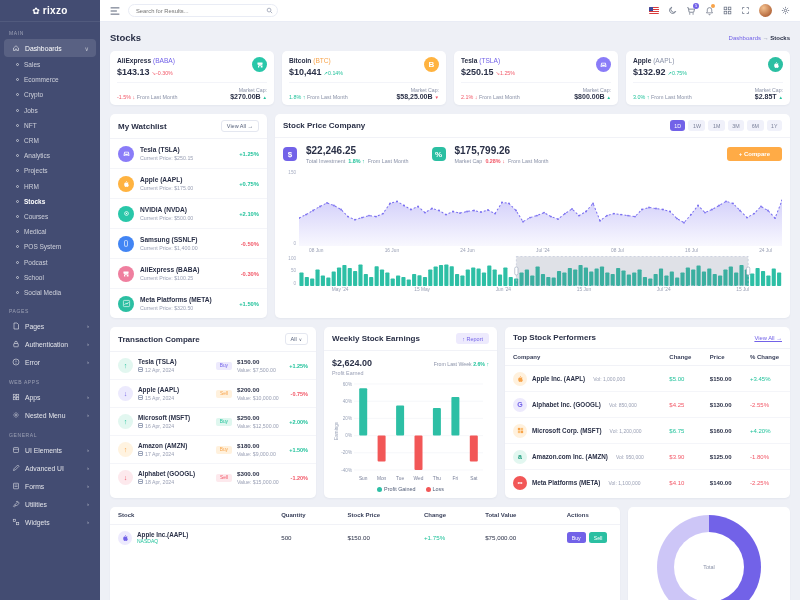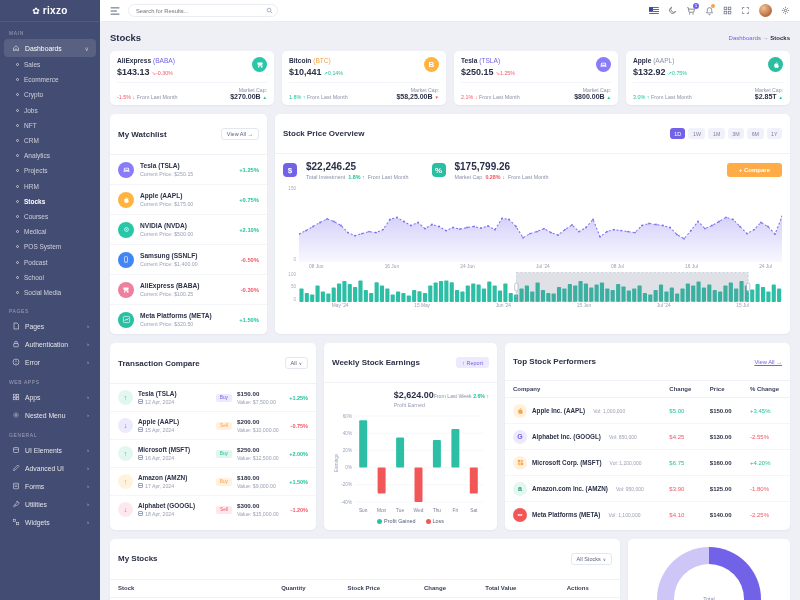--- a/index.html
+++ b/index.html
@@ -50,21 +50,21 @@
   .sc-chg{font-size:5.3px;font-weight:normal;margin-left:2px}
   .sc-ic{width:15px;height:15px;border-radius:50%;color:#fff;display:flex;align-items:center;justify-content:center;font-size:8px;font-weight:bold}
   .sc-bottom{display:flex;justify-content:space-between;align-items:flex-end;border-top:1px solid #f3f4f9;margin-top:5px;padding-top:4px}
   .sc-month{font-size:5.4px;color:#8a92a8}
   .sc-cap-l{font-size:5.2px;color:#8a92a8;text-align:right}
   .sc-cap{font-size:7px;font-weight:bold;text-align:right}
   
   .row2{display:flex;gap:8px;margin-bottom:9px}
   .row3{display:flex;gap:8px;margin-bottom:9px}
   .row4{display:flex;gap:8px}
-  .card-h{display:flex;align-items:center;justify-content:space-between;padding:14px 8px;border-bottom:1px solid #f1f2f7}
+  .card-h{display:flex;align-items:center;justify-content:space-between;padding:6px 8px;border-bottom:1px solid #f1f2f7}
   .card-t{font-size:8px;font-weight:bold}
   .view-all{font-size:5.5px;color:#55607a;border:1px solid #e4e7f0;border-radius:3px;padding:2px 5px;background:#fff;cursor:pointer}
   .link-va{font-size:5.8px;color:#7262e8;text-decoration:underline;cursor:pointer}
   
   .wl{width:157px;min-width:157px}
   .wl-item{display:flex;align-items:center;gap:6px;padding:6.5px 8px;border-bottom:1px solid #f4f5f9}
   .wl-item:last-child{border-bottom:none}
   .cicon{width:16px;height:16px;min-width:16px;border-radius:50%;color:#fff;display:flex;align-items:center;justify-content:center;font-size:8px;font-weight:bold}
   .wl-name{font-size:6.6px;font-weight:bold}
   .wl-sub{font-size:5.3px;color:#9aa0b5;margin-top:1.5px}
@@ -97,21 +97,21 @@
   .cal:before{content:"";position:absolute;top:1px;left:0;right:0;height:.8px;background:#9aa3b8}
   .bdg{font-size:4.8px;border-radius:2px;padding:1.5px 4px;margin-left:auto}
   .bdg.purple{background:#edeafd;color:#7262e8}.bdg.teal{background:#dff7ef;color:#21c29b}
   .bdg.orange{background:#fff1dd;color:#f8a349}.bdg.red{background:#fde9ed;color:#f25767}
   .tx-amt{font-size:6.2px;font-weight:bold;text-align:left;width:44px}
   .tx-val{font-size:5.2px;color:#9aa0b5;margin-top:1.5px;font-weight:normal}
   .tx-pct{font-size:5.5px;font-weight:bold;width:22px;text-align:right}
   
   .wk{width:173px;min-width:173px}
   .rep-btn{background:#edeafd;color:#7262e8;font-size:5.5px;border:none;border-radius:3px;padding:2.5px 6px;cursor:pointer}
-  .wk-stats{display:flex;justify-content:flex-end;align-items:flex-start;padding:7px 8px 0}
+  .wk-stats{display:flex;justify-content:space-between;align-items:flex-start;padding:7px 8px 0}
   .wk-amt{font-size:9px;font-weight:bold}
   .wk-lbl{font-size:5.4px;color:#9aa0b5;margin-top:1.5px}
   .wk-note{font-size:5.2px;color:#8a92a8;margin-top:3px}
   .legend{display:flex;justify-content:center;gap:10px;font-size:5.4px;color:#55607a;padding:2px 0 6px}
   .ldot{width:5px;height:5px;border-radius:50%;display:inline-block;margin-right:2px;vertical-align:middle}
   
   .perf{flex:1;min-width:0}
   .ptab{width:100%;border-collapse:collapse}
   .ptab th{font-size:6px;text-align:left;color:#3b425c;padding:5px 8px;border-bottom:1px solid #f1f2f7;font-weight:bold}
   .ptab td{font-size:6px;padding:5.5px 8px;border-bottom:1px solid #f4f5f9}
@@ -570,21 +570,21 @@
             <span>
                 <div class="wl-name">Meta Platforms (META)</div>
                 <div class="wl-sub">Current Price: $320.50</div>
               </span>
             <span class="wl-pct c-green">+1.50%</span>
           </div>
         </div>
 
         <div class="card ov">
           <div class="card-h">
-            <span class="card-t">Stock Price Overview</span>
+            <span class="card-t">Stock Price Company</span>
             <span class="ranges">
               <span class="rng active">1D</span>
               <span class="rng">1W</span>
               <span class="rng">1M</span>
               <span class="rng">3M</span>
               <span class="rng">6M</span>
               <span class="rng">1Y</span>
             </span>
           </div>
           <div class="ov-stats">
@@ -1039,24 +1039,20 @@
                 <td style="font-weight:bold">$140.00</td>
                 <td class="c-red">-2.25%</td>
               </tr>
             </tbody>
           </table>
         </div>
       </div>
 
       <div class="row4">
         <div class="card ms">
-          <div class="card-h">
-            <span class="card-t">My Stocks</span>
-            <button class="view-all"><span>All Stocks</span><span class="sel-caret">∨</span></button>
-          </div>
           <table class="mtab">
             <thead>
                 <tr>
               <th style="width:32%">Stock</th>
               <th style="width:13%">Quantity</th>
               <th style="width:15%">Stock Price</th>
               <th style="width:12%">Change</th>
               <th style="width:16%">Total Value</th>
               <th style="width:12%">Actions</th>
             </tr>

